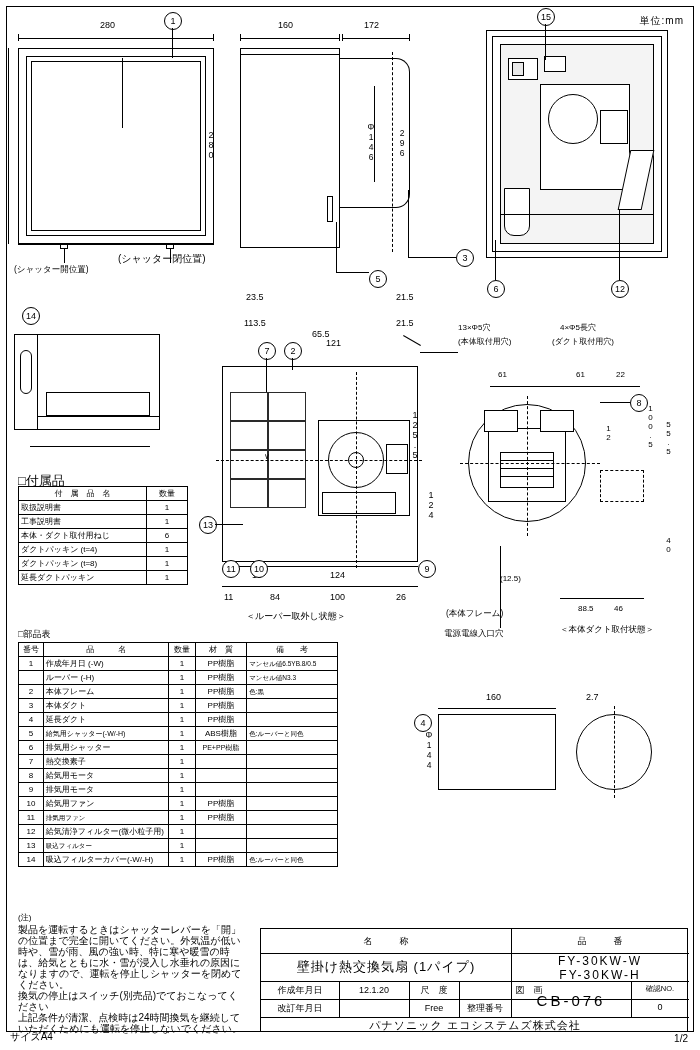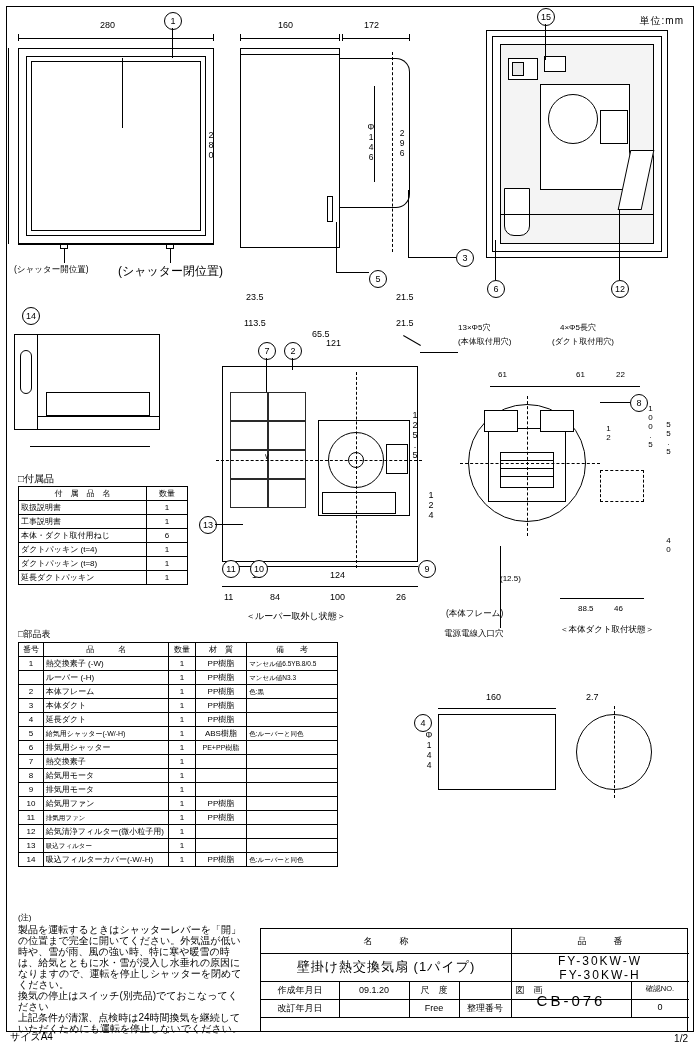--- a/index.html
+++ b/index.html
@@ -77,21 +77,21 @@
 
   <div class="dimline" style="left:18px;top:38px;width:196px;"></div>
   <div class="tick" style="left:18px;top:34px;"></div>
   <div class="tick" style="left:213px;top:34px;"></div>
   <div class="dim" style="left:100px;top:20px;">280</div>
 
   <div class="dimline" style="left:8px;top:48px;width:1px;height:196px;background:#000;"></div>
   <div class="dim vert" style="left:206px;top:130px;">280</div>
 
   <div class="cap" style="left:14px;top:264px;font-size:8.5px;">(シャッター開位置)</div>
-  <div class="cap" style="left:118px;top:263px;font-size:12px;">(シャッター閉位置)</div>
+  <div class="cap" style="left:118px;top:252px;font-size:10px;">(シャッター閉位置)</div>
 
   <div class="circ" style="left:164px;top:12px;">1</div>
   <div class="line vl" style="left:172px;top:28px;height:30px;"></div>
   <div class="line vl" style="left:122px;top:58px;height:70px;"></div>
 
   <div class="box2" style="left:240px;top:48px;width:100px;height:200px;"></div>
   <div class="box" style="left:240px;top:48px;width:100px;height:7px;"></div>
   <div class="box" style="left:327px;top:196px;width:6px;height:26px;"></div>
 
   <div class="box" style="left:340px;top:58px;width:70px;height:150px;border-left:none;border-radius:0 14px 14px 0;"></div>
@@ -143,21 +143,21 @@
 
   <div class="circ" style="left:22px;top:307px;">14</div>
   <div class="box2" style="left:14px;top:334px;width:146px;height:96px;"></div>
   <div class="box" style="left:14px;top:334px;width:24px;height:96px;"></div>
   <div class="box" style="left:20px;top:350px;width:12px;height:44px;border-radius:6px;"></div>
   <div class="box" style="left:46px;top:392px;width:104px;height:24px;"></div>
   <div class="line hl" style="left:38px;top:416px;width:122px;"></div>
 
   <div class="line hl" style="left:30px;top:446px;width:120px;"></div>
 
-  <div class="cap" style="left:18px;top:472px;font-size:10px;font-family:Liberation Mono, monospace;">□付属品</div>
+  <div class="cap" style="left:18px;top:472px;font-size:13px;font-family:Liberation Mono, monospace;">□付属品</div>
 
   <table class="tbl" style="left:18px;top:486px;width:170px;">
     <tbody>
         <tr>
       <th style="width:130px;">付　属　品　名</th>
       <th style="width:40px;">数量</th>
     </tr>
     <tr>
           <td class="l">取扱説明書</td>
           <td>1</td>
@@ -190,21 +190,21 @@
     <tbody>
         <tr>
       <th style="width:22px;">番号</th>
       <th style="width:122px;">品　　　名</th>
       <th style="width:24px;">数量</th>
       <th style="width:52px;">材　質</th>
       <th style="width:96px;">備　　考</th>
     </tr>
     <tr>
           <td>1</td>
-          <td class="l">熱交換素子 (-W)</td>
+          <td class="l">作成年月日 (-W)</td>
           <td>1</td>
           <td>PP樹脂</td>
           <td class="l" style="font-size:6.5px;">マンセル値6.5YB.8/0.5</td>
         </tr>
     <tr>
           <td></td>
           <td class="l">ルーバー (-H)</td>
           <td>1</td>
           <td>PP樹脂</td>
           <td class="l" style="font-size:6.5px;">マンセル値N3.3</td>
@@ -423,25 +423,26 @@
     <div class="tb-v" style="left:198px;top:52px;height:36px;"></div>
     <div class="tb-v" style="left:370px;top:52px;height:36px;"></div>
 
     <div class="tb-cell" style="left:0;top:0;width:250px;height:24px;">名　　　称</div>
     <div class="tb-cell" style="left:250px;top:0;width:178px;height:24px;">品　　　番</div>
     <div class="tb-cell prodname" style="left:0;top:24px;width:250px;height:28px;">壁掛け熱交換気扇 (1パイプ)</div>
     <div class="tb-cell prodno" style="left:250px;top:24px;width:178px;height:16px;">FY-30KW-W</div>
     <div class="tb-cell prodno" style="left:250px;top:38px;width:178px;height:16px;">FY-30KW-H</div>
 
     <div class="tb-cell" style="left:0;top:52px;width:78px;height:18px;">作成年月日</div>
-    <div class="tb-cell" style="left:78px;top:52px;width:70px;height:18px;">09.1.20</div>
+    <div class="tb-cell" style="left:78px;top:52px;width:70px;height:18px;">12.1.20</div>
     <div class="tb-cell" style="left:148px;top:52px;width:50px;height:18px;">尺　度</div>
     <div class="tb-cell" style="left:198px;top:52px;width:52px;height:18px;margin-left:44px;">図　画</div>
     <div class="tb-cell" style="left:0;top:70px;width:78px;height:18px;">改訂年月日</div>
     <div class="tb-cell" style="left:148px;top:70px;width:50px;height:18px;">Free</div>
     <div class="tb-cell" style="left:198px;top:70px;width:52px;height:18px;">整理番号</div>
 
     <div class="tb-cell bigno" style="left:250px;top:54px;width:120px;height:34px;">CB-076</div>
     <div class="tb-cell s7" style="left:370px;top:52px;width:58px;height:16px;font-size:7.5px;">確認NO.</div>
     <div class="tb-cell" style="left:370px;top:68px;width:58px;height:20px;">0</div>
 
+    <div class="tb-cell company" style="left:0;top:88px;width:428px;height:16px;">パナソニック エコシステムズ株式会社</div>
   </div>
 </div>
 
 </body></html>

